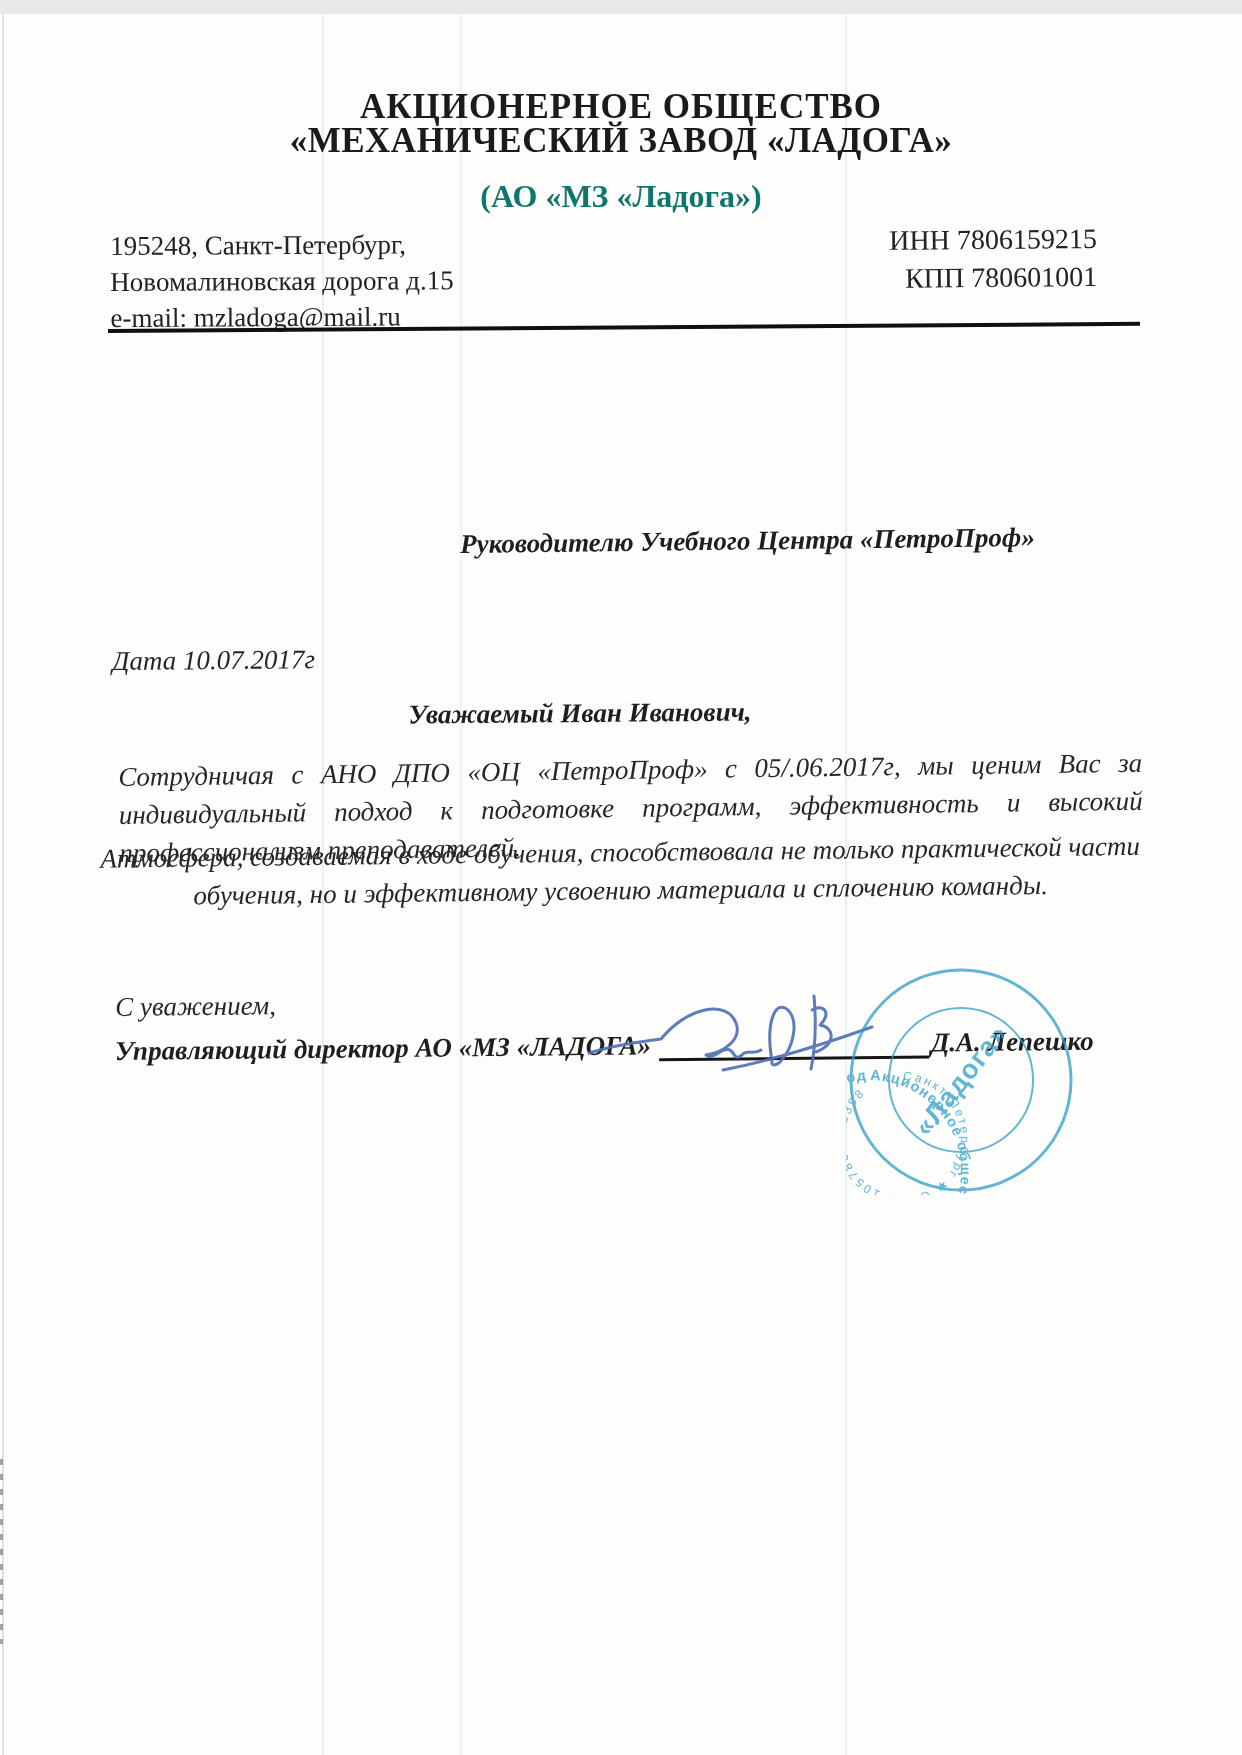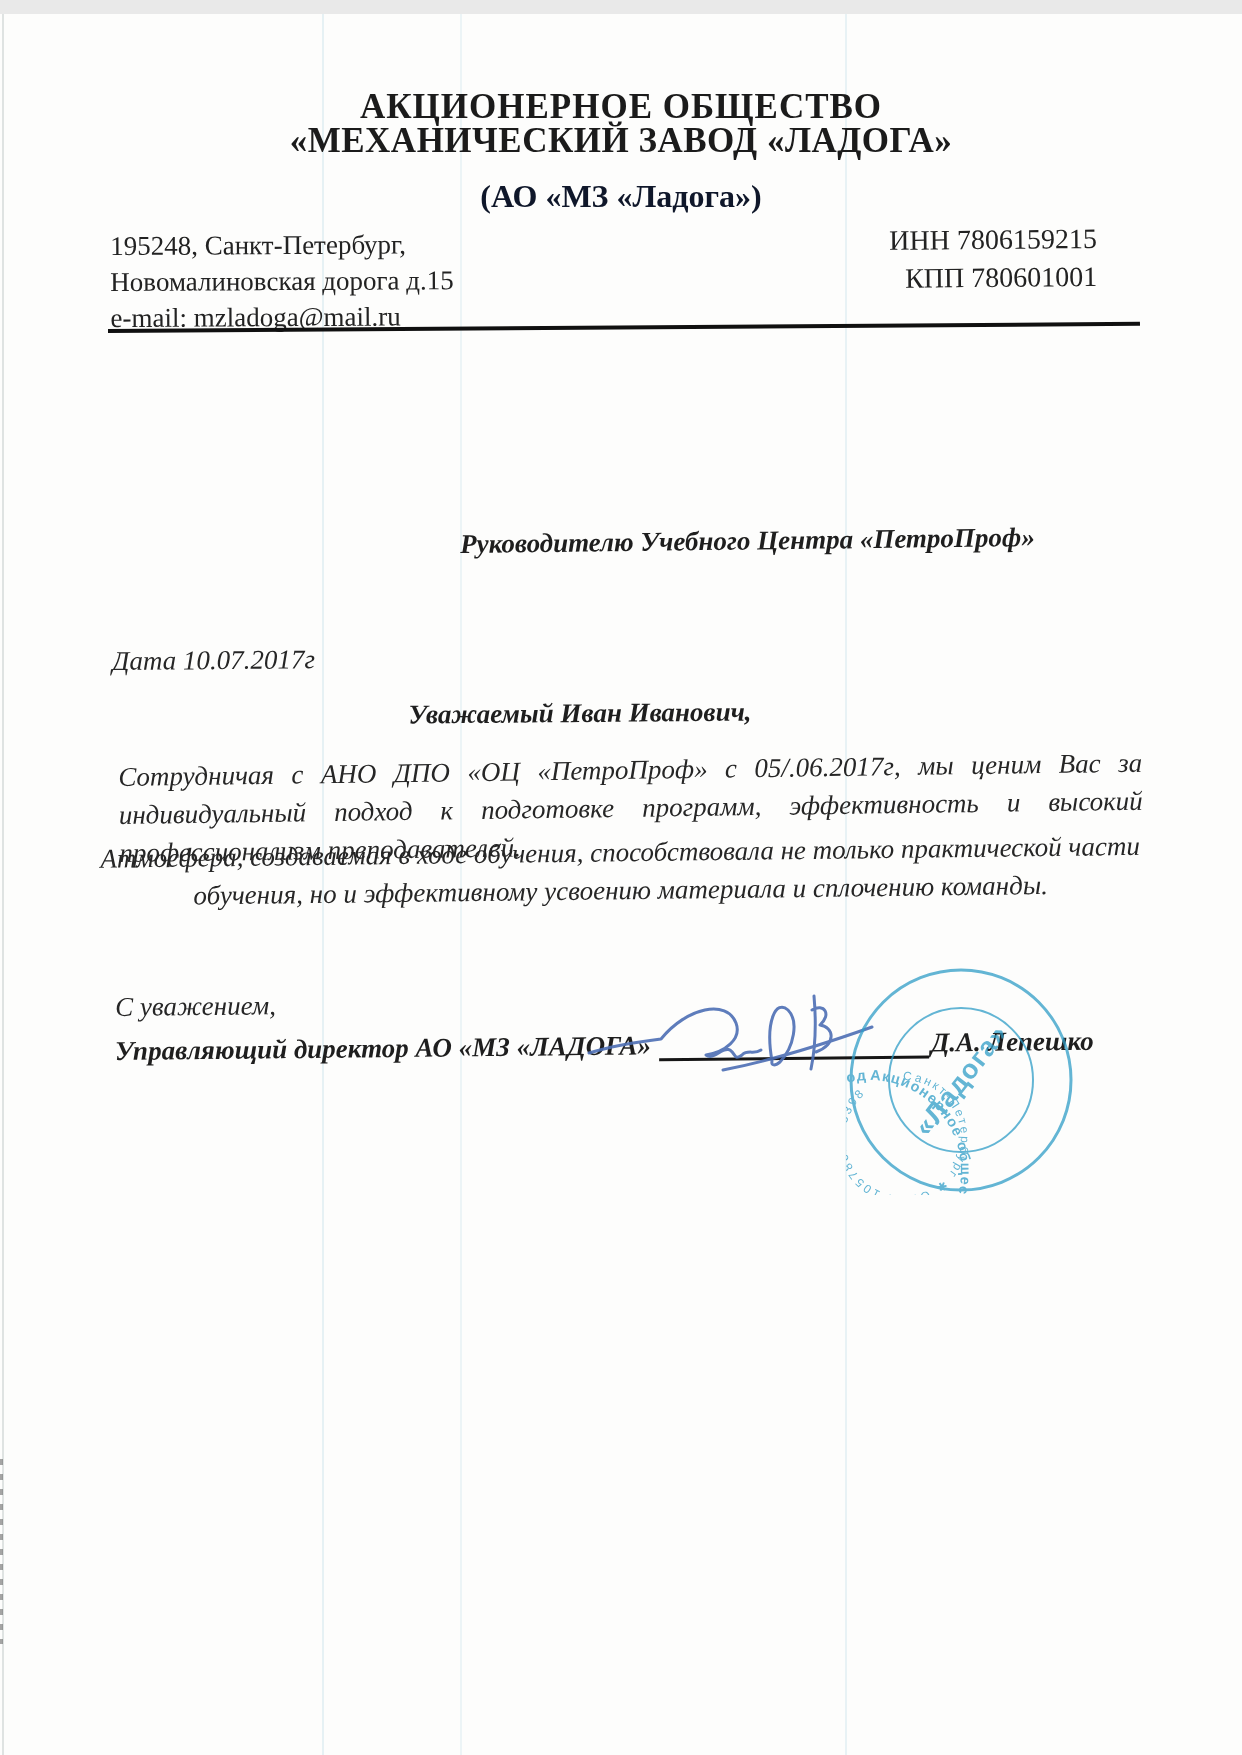--- a/index.html
+++ b/index.html
@@ -24,21 +24,21 @@
   .smudge { position:absolute; left:548px; top:1742px; width:62px; height:14px;
     background:#8ecbe4; opacity:.75; border-radius:60% 40% 50% 50% / 100% 100% 0 0;
     transform:skewX(-18deg); }
 
   
   .org-caps  { top:75px;  left:0; width:100%; text-align:center;
     font-weight:bold; font-size:35px; line-height:35px; letter-spacing:1px; color:#1b1b1b; }
   .org-name  { top:109px; left:0; width:100%; text-align:center;
     font-weight:bold; font-size:35px; line-height:35px; letter-spacing:.5px; color:#1b1b1b; }
   .org-short { top:166px; left:0; width:100%; text-align:center;
-    font-weight:bold; font-size:32px; line-height:33px; color:#0f172a; }
+    font-weight:bold; font-size:32px; line-height:33px; color:#0f766e; }
 
   .addr-block { top:214px; left:110px; font-size:27px; line-height:36px;
     transform:rotate(-0.3deg); transform-origin:left top; color:#222; }
   .codes-block { top:206px; right:145px; text-align:right; font-size:28px; line-height:38px;
     transform:rotate(-0.5deg); transform-origin:right top; color:#222; }
 
   .rule { top:315px; left:108px; width:1032px; height:3.5px; background:#101010;
     transform:rotate(-0.4deg); transform-origin:left center; }
 
   

